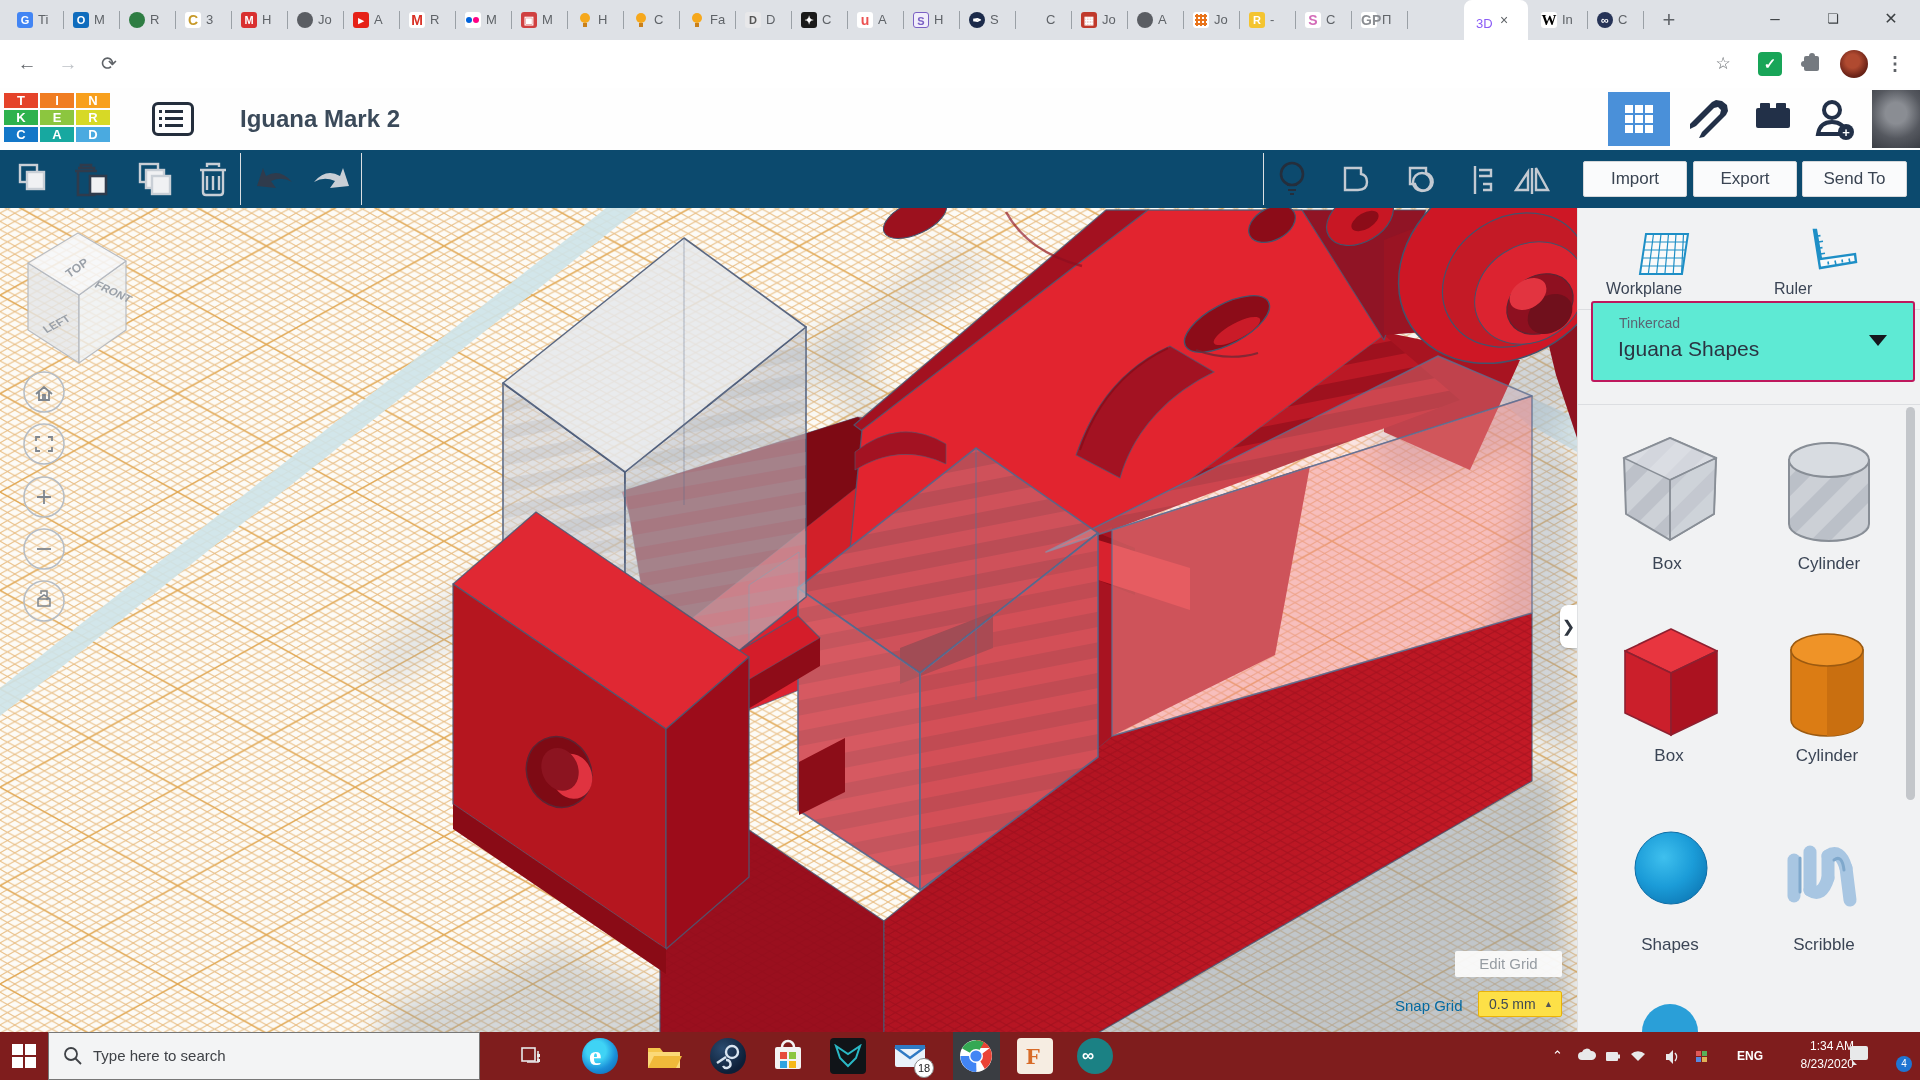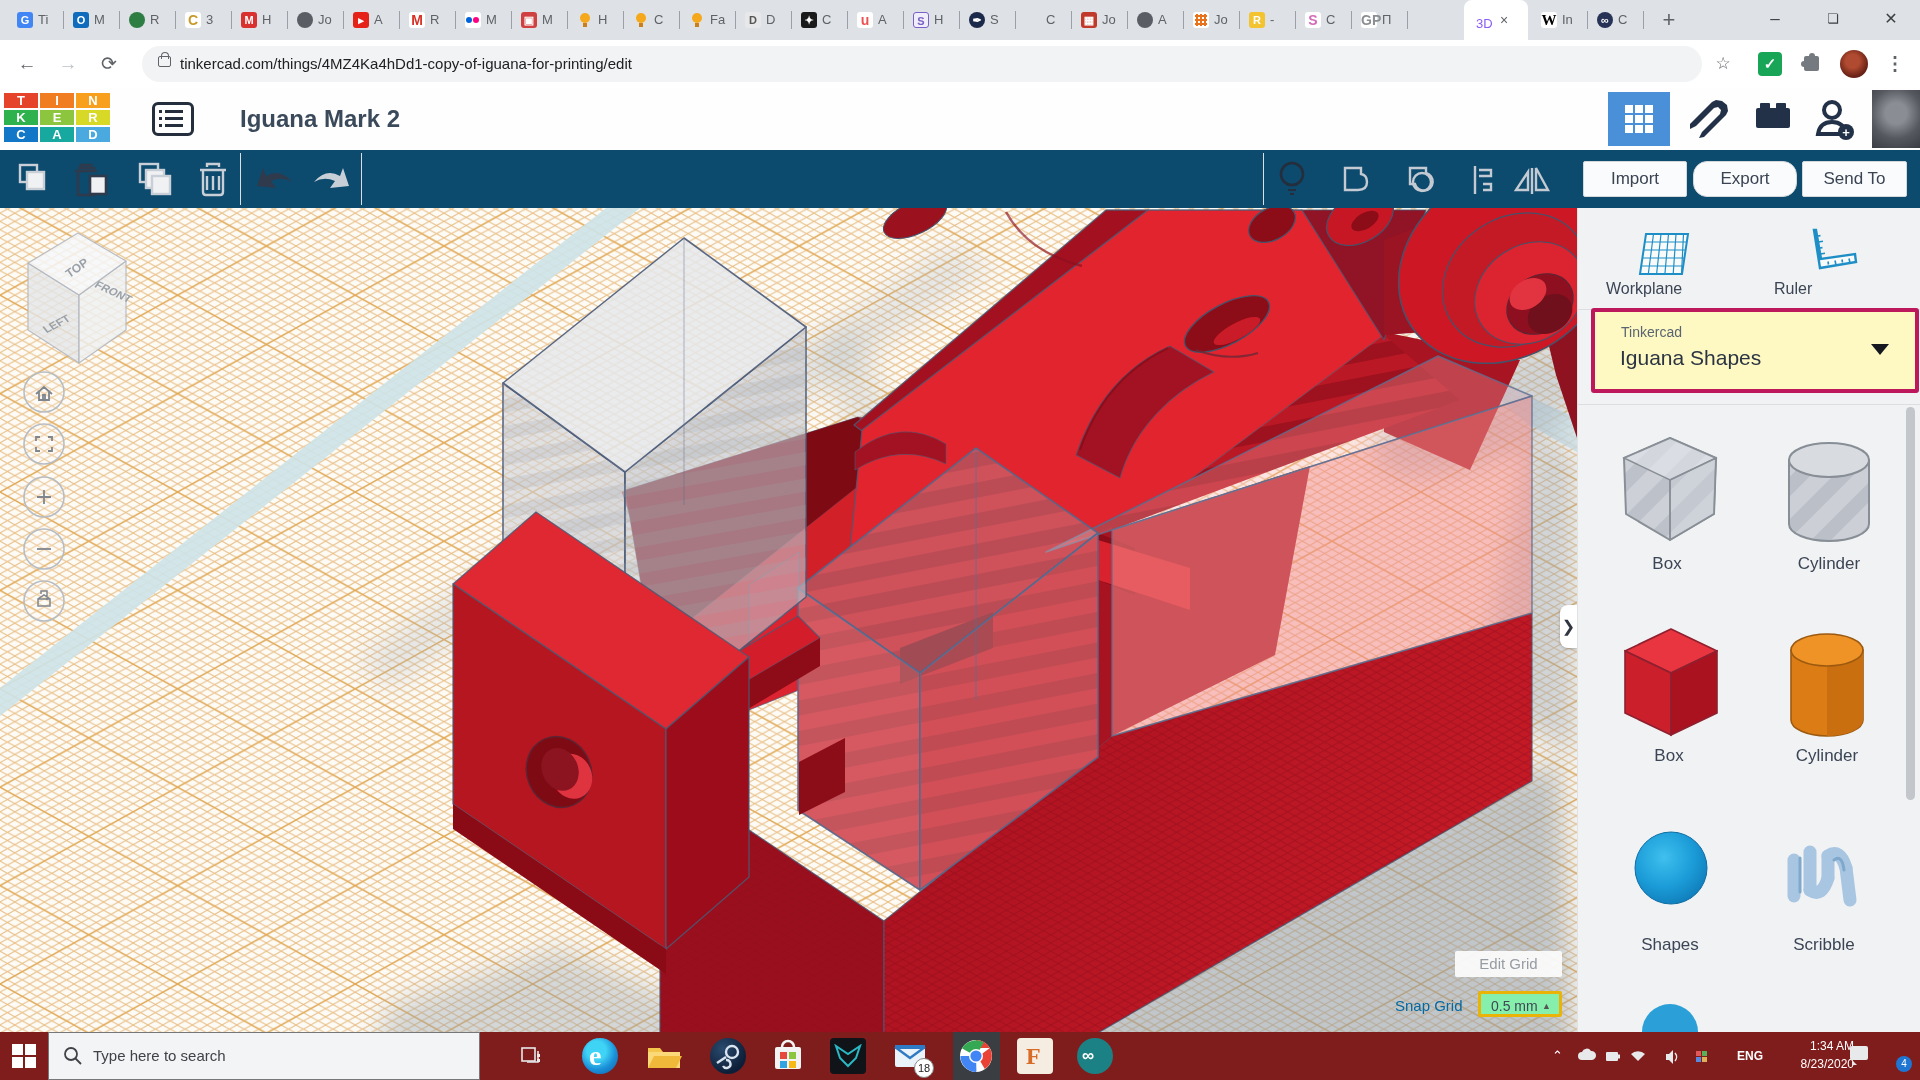--- a/index.html
+++ b/index.html
@@ -36,21 +36,21 @@
   
   #toolbar{left:0;top:150px;width:1920px;height:58px;background:#0c4a6e;}
   .tsep{position:absolute;top:3px;width:1px;height:52px;background:#dcdfe2;}
   .tbtn{position:absolute;top:11px;height:34px;border:1px solid #d5d8db;background:#fafbfc;border-radius:2px;
         font:400 17px/34px "Liberation Sans",sans-serif;color:#3a4452;text-align:center;}
   
   #canvas{left:0;top:208px;width:1577px;height:824px;background:#fcfaf5;}
   
   #sidebar{left:1577px;top:208px;width:343px;height:824px;background:#f1f2f3;border-left:1px solid #e0e2e4;}
   .sblab{position:absolute;font:400 16px/18px "Liberation Sans",sans-serif;color:#3b4555;}
-  #sbcard{position:absolute;left:13px;top:100px;width:320px;height:77px;background:#fef9c3;border:4px solid #be185d;border-radius:3px;}
+  #sbcard{position:absolute;left:13px;top:93px;width:320px;height:77px;background:#5eead4;border:2px solid #be185d;border-radius:3px;}
   .shlab{position:absolute;font:400 17px/19px "Liberation Sans",sans-serif;color:#3b4555;text-align:center;width:120px;}
   
   #taskbar{left:0;top:1032px;width:1920px;height:48px;background:#7f1d1d;}
   #tsearch{position:absolute;left:48px;top:0px;width:432px;height:48px;background:#f3f4f5;border:1px solid #777;box-sizing:border-box;}
   #tsearch span{position:absolute;left:44px;top:13px;font:400 15px/20px "Liberation Sans",sans-serif;color:#3f4247;}
   .tico{position:absolute;top:6px;width:36px;height:36px;}
   .trayt{position:absolute;font:400 12px/14px "Liberation Sans",sans-serif;color:#fff;}
 </style>
 </head>
 <body>
@@ -209,25 +209,20 @@
     </div>
 <div class="wbtn" style="left:1646px;top:4px;font-size:22px;line-height:32px;color:#5f6368;">+</div>
 <div class="wbtn" style="left:1752px;top:4px;">–</div>
 <div class="wbtn" style="left:1810px;top:4px;font-size:13px;">❏</div>
 <div class="wbtn" style="left:1868px;top:4px;font-size:16px;">✕</div>
 </div>
 <div id="addr" class="abs">
 <div class="navic" style="left:14px;">←</div>
 <div class="navic" style="left:55px;color:#bdc1c6;">→</div>
 <div class="navic" style="left:96px;">⟳</div>
-<div id="urlbox">
- <div style="position:absolute;left:16px;top:10px;width:11px;height:9px;border:1.5px solid #5f6368;border-radius:2px;"></div>
- <div style="position:absolute;left:18.5px;top:6px;width:6px;height:6px;border:1.5px solid #5f6368;border-bottom:none;border-radius:4px 4px 0 0;"></div>
- <div id="urltxt">tinkercad.com/things/4MZ4Ka4hDd1-copy-of-iguana-for-printing/edit</div>
-</div>
 <div class="navic" style="left:1710px;font-size:17px;">☆</div>
 <div style="position:absolute;left:1758px;top:12px;width:24px;height:24px;background:#18a558;border-radius:4px;color:#fff;text-align:center;font:700 15px/24px 'Liberation Sans',sans-serif;">✓</div>
 <div style="position:absolute;left:1804px;top:16px;width:15px;height:15px;background:#757a80;border-radius:2px;"></div>
 <div style="position:absolute;left:1809px;top:13px;width:6px;height:6px;background:#757a80;border-radius:50%;"></div>
 <div style="position:absolute;left:1801px;top:21px;width:6px;height:6px;background:#757a80;border-radius:50%;"></div>
 <div style="position:absolute;left:1840px;top:10px;width:28px;height:28px;border-radius:50%;background:radial-gradient(circle at 45% 40%,#b04a30 0 30%,#6e2418 65%,#451710);"></div>
 <div class="navic" style="left:1882px;font-weight:700;">⋮</div>
 </div>
 <div id="tkhead" class="abs">
     <div class="lg" style="left:4px;top:5px;background:#e5432a;">T</div>
@@ -312,21 +307,21 @@
   </g>
   <g fill="none" stroke="#c3cad2" stroke-width="2.4">
    <path d="M75 12 h16 v6 q6 1 6 8 q0 8 -9 8 h-13 z"></path>
    <path d="M140 12 h16 v5 a9 9 0 1 1 -11 11 h-5 z"></path>
         <circle cx="152" cy="26" r="9"></circle>
    <path d="M205 10 v28 m4 -24 h12 v6 h-12 m4 8 h8 v6 h-8"></path>
    <path d="M262 12 v26 m-4 -22 l-12 18 h12 z m8 -4 l12 22 h-12 z"></path>
   </g>
  </svg>
  <div class="tbtn" style="left:1583px;width:102px;">Import</div>
- <div class="tbtn" style="left:1693px;width:102px;border-radius:14px;">Export</div>
+ <div class="tbtn" style="left:1693px;width:102px;">Export</div>
  <div class="tbtn" style="left:1802px;width:103px;">Send To</div>
 </div>
 <svg id="canvas" class="abs" width="1577" height="824" viewBox="0 208 1577 824">
 <defs>
 <pattern id="gfine" width="14.8" height="8.2" patternUnits="userSpaceOnUse">
  <path d="M0 0 L14.8 8.2 M14.8 0 L0 8.2" stroke="#e9c088" stroke-width="1.0" fill="none"></path>
 </pattern>
 <pattern id="gmaj" width="177.6" height="98.4" patternUnits="userSpaceOnUse">
  <path d="M0 0 L177.6 98.4 M177.6 0 L0 98.4" stroke="#e0a449" stroke-width="1.25" fill="none" stroke-opacity="0.85"></path>
 </pattern>
@@ -448,21 +443,21 @@
 <g stroke="#7f868e" stroke-width="1.8" fill="none">
 <path d="M36 394 l8 -7 l8 7 m-13 -2 v8 h10 v-8 m-6 8 v-5 h2 v5"></path>
 <path d="M40 437 h-4 v4 m0 6 v4 h4 m8 0 h4 v-4 m0 -6 v-4 h-4"></path>
 <path d="M37 497 h14 m-7 -7 v14"></path>
 <path d="M37 549 h14"></path>
 <path d="M38 606 v-7 l6 -4 l6 4 v7 z m0 -7 h12 m-9 -5 v-3 h6 v9" stroke-width="1.5"></path>
 </g>
 </svg>
 <div class="abs" style="left:1455px;top:951px;width:107px;height:26px;background:rgba(252,252,252,0.93);border-radius:2px;font:400 15px/26px 'Liberation Sans',sans-serif;color:#969ca2;text-align:center;">Edit Grid</div>
 <div class="abs" style="left:1395px;top:997px;font:400 15px/18px 'Liberation Sans',sans-serif;color:#0369a1;">Snap Grid</div>
-<div class="abs" style="left:1478px;top:991px;width:84px;height:26px;background:#86efac;border:3px solid #eab308;box-sizing:border-box;border-radius:2px;font:400 14px/24px 'Liberation Sans',sans-serif;color:#3f4854;text-align:left;">
+<div class="abs" style="left:1478px;top:991px;width:84px;height:26px;background:#fde047;border:1px solid #eab308;box-sizing:border-box;border-radius:2px;font:400 14px/24px 'Liberation Sans',sans-serif;color:#3f4854;text-align:left;">
  <span style="padding-left:10px;">0.5 mm</span>
  <span style="position:absolute;right:8px;top:0px;font-size:9px;color:#555;">▲</span>
 </div>
 <div class="abs" style="left:1560px;top:605px;width:17px;height:43px;background:#fff;border-radius:8px 0 0 8px;box-shadow:0 1px 3px rgba(0,0,0,0.25);font:400 16px/43px 'Liberation Sans',sans-serif;color:#2f3640;text-align:center;">❯</div>
 
 <div id="sidebar" class="abs">
  <svg class="abs" style="left:58px;top:22px;" width="56" height="48" viewBox="0 0 56 48">
   <g stroke="#1e8fc6" stroke-width="2" fill="rgba(255,255,255,0.6)">
    <polygon points="10,4 52,4 46,44 4,44"></polygon>
    <path d="M17.5,4 L12.3,44 M25,4 L20.6,44 M32.5,4 L28.9,44 M40,4 L37.2,44 M47.5,4 L45.5,44 M9,12 L51,12 M7.8,20 L50,20 M6.6,28 L48.8,28 M5.4,36 L47.6,36" stroke-width="1.2" fill="none"></path>

